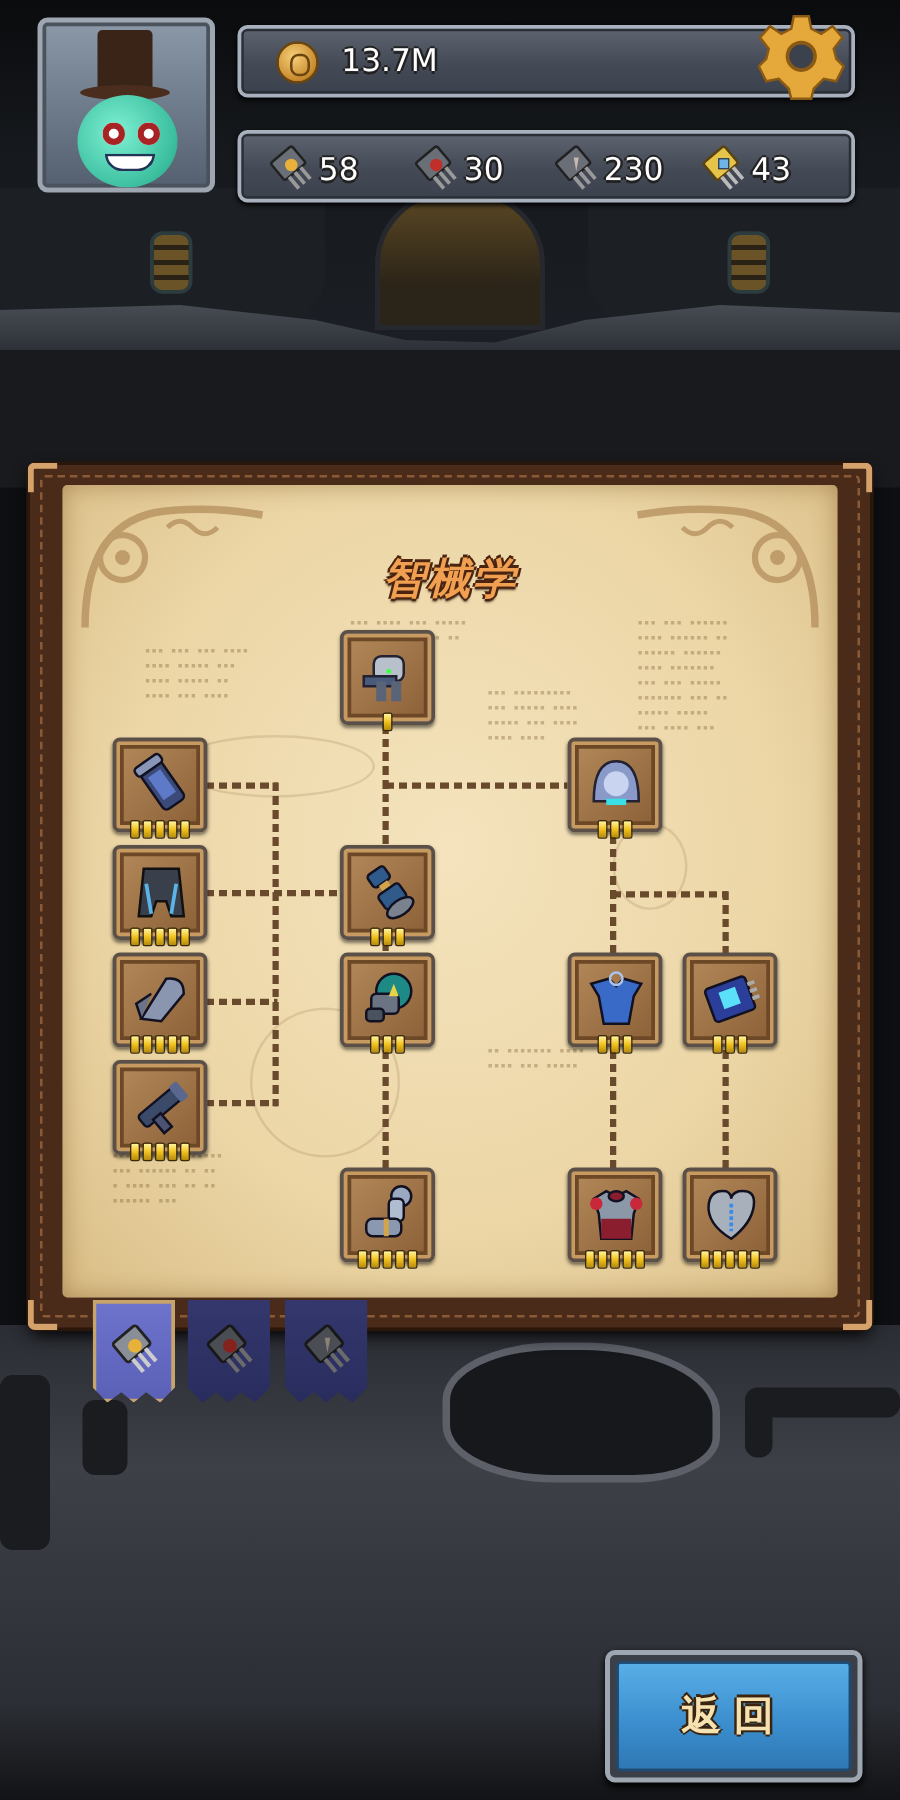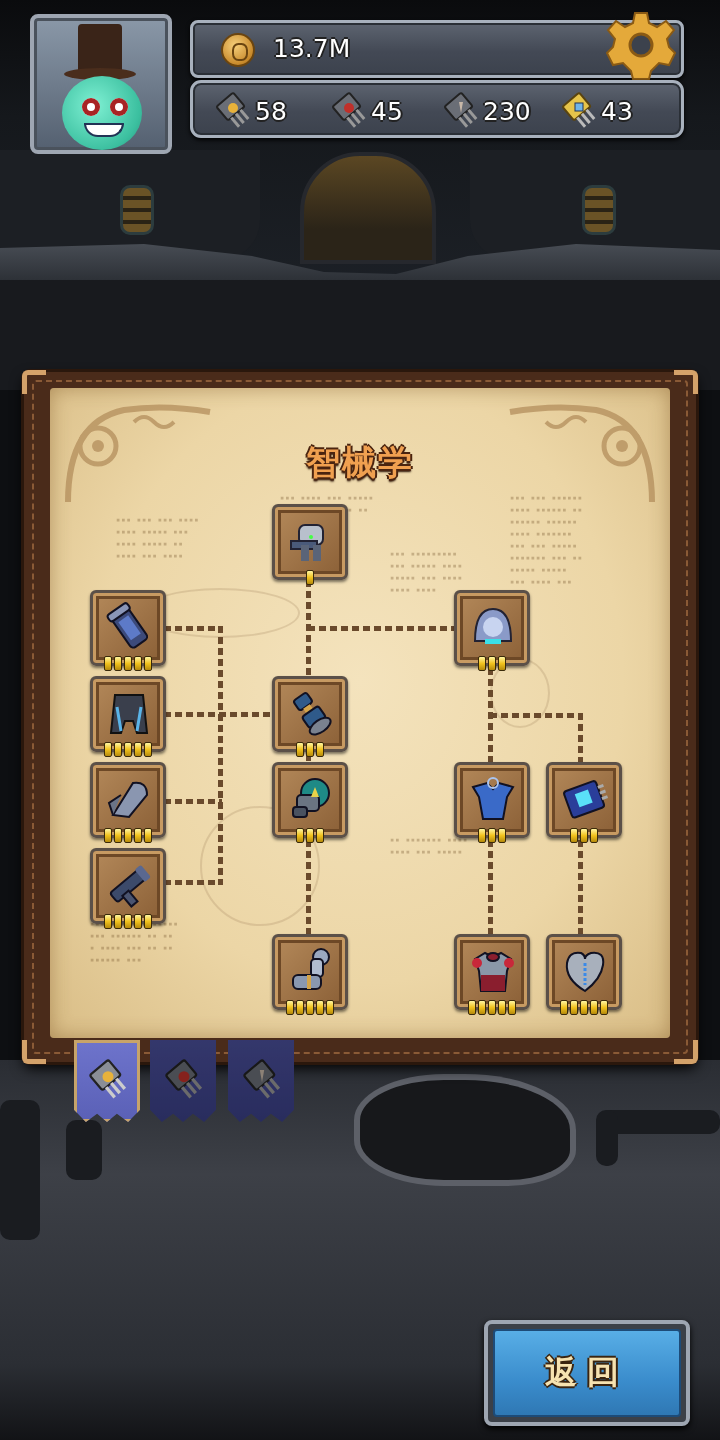--- a/index.html
+++ b/index.html
@@ -40,21 +40,21 @@
     background: #4a2d1c; border-radius: 50%; }
   .avatar .eye { position: absolute; top: 80px; width: 18px; height: 18px; background: #fff; border-radius: 50%;
     box-shadow: inset 0 0 0 5px #a82424; }
   .avatar .mouth { position: absolute; left: 50px; top: 105px; width: 40px; height: 14px;
     background: #fff; border-radius: 0 0 14px 14px; border: 2px solid #235; }
 
   .bar { position: absolute; left: 190px; width: 494px; height: 58px;
     background: linear-gradient(#5d6470, #434955 55%, #3c424d); border: 3px solid #a8b1bd;
     border-radius: 8px; box-shadow: inset 0 0 0 2px #2a2f36, 0 2px 4px #000; }
   .bar.coins { top: 20px; }
-  .bar.chips { top: 80px; border-radius: 11px; }
+  .bar.chips { top: 104px; }
   .coin-icon { position: absolute; left: 28px; top: 10px; width: 34px; height: 34px; border-radius: 50%;
     background: radial-gradient(circle at 40% 35%, #f6cf7a, #c88a2c 70%, #8a5a18); border: 2px solid #6b4510; }
   .coin-icon::after { content: ""; position: absolute; left: 9px; top: 8px; width: 12px; height: 14px;
     border: 2px solid #6b4510; border-radius: 40%; }
   .coin-value { position: absolute; left: 80px; top: 11px; font-size: 25px; color: #fff;
     font-family: "DejaVu Sans", sans-serif; text-shadow: -2px 0 #222, 2px 0 #222, 0 -2px #222, 0 2px #222; }
 
   .gear { position: absolute; left: 606px; top: 10px; width: 70px; height: 70px; }
 
   .chip-group { position: absolute; top: 8px; height: 40px; display: flex; align-items: center; }
@@ -77,21 +77,21 @@
     background: radial-gradient(ellipse at 50% 45%, #f4e3bd 0%, #ecd6a6 60%, #d9bd86 100%);
     border-radius: 4px; box-shadow: inset 0 0 20px rgba(120,80,30,.45); }
 
   .ornament { position: absolute; top: 14px; width: 150px; height: 110px; opacity: .7; }
   .ornament.l { left: 14px; }
   .ornament.r { right: 14px; transform: scaleX(-1); }
 
   .panel-title { position: absolute; left: 0; width: 620px; top: 52px; text-align: center;
     font-size: 34px; font-weight: bold; color: #f0a050; letter-spacing: 2px;
     font-family: "DejaVu Sans", sans-serif;
-    text-shadow: -2px 0 #4a2410, 2px 0 #4a2410, 0 -2px #4a2410, 0 2px #4a2410, 0 3px 2px #2a1408; }
+    text-shadow: -2px 0 #4a2410, 2px 0 #4a2410, 0 -2px #4a2410, 0 2px #4a2410, 0 3px 2px #2a1408; font-style: italic; }
 
   .scribble { position: absolute; font-size: 7px; color: rgba(120,90,50,.35); line-height: 12px;
     font-family: "DejaVu Sans Mono", monospace; letter-spacing: 1px; white-space: pre; }
   .sketch { position: absolute; border: 2px solid rgba(150,120,80,.22); border-radius: 50%; }
 
   
   .ln { position: absolute; }
   .ln.h { height: 5px; background: repeating-linear-gradient(90deg, #6a4a2c 0 7px, transparent 7px 11px); }
   .ln.v { width: 5px; background: repeating-linear-gradient(180deg, #6a4a2c 0 7px, transparent 7px 11px); }
 
@@ -179,21 +179,21 @@
   <div class="chip-group" style="left:136px">
     <svg class="chip-icon" viewBox="0 0 40 40">
       <g transform="rotate(-40 20 20)">
           <rect x="10" y="6" width="22" height="18" rx="2" fill="#6a6e76" stroke="#222" stroke-width="2"></rect>
           <rect x="13" y="24" width="3" height="12" fill="#999"></rect>
           <rect x="19" y="24" width="3" height="12" fill="#999"></rect>
           <rect x="25" y="24" width="3" height="12" fill="#999"></rect>
         </g>
       <circle cx="20" cy="17" r="5" fill="#c0302a"></circle>
     </svg>
-    <span class="chip-value">45</span>
+    <span class="chip-value">30</span>
   </div>
   <div class="chip-group" style="left:248px">
     <svg class="chip-icon" viewBox="0 0 40 40">
       <g transform="rotate(-40 20 20)">
           <rect x="10" y="6" width="22" height="18" rx="2" fill="#6a6e76" stroke="#222" stroke-width="2"></rect>
           <rect x="13" y="24" width="3" height="12" fill="#999"></rect>
           <rect x="19" y="24" width="3" height="12" fill="#999"></rect>
           <rect x="25" y="24" width="3" height="12" fill="#999"></rect>
         </g>
       <path d="M18 11 L22 11 L20 22 Z" fill="#c8b8a8"></path>

